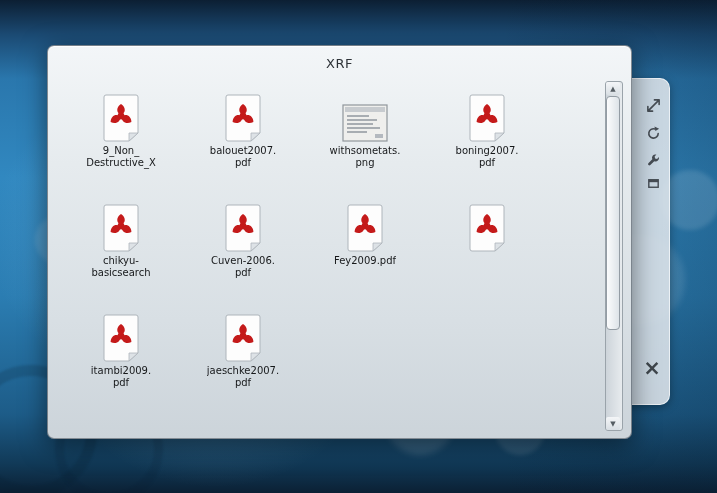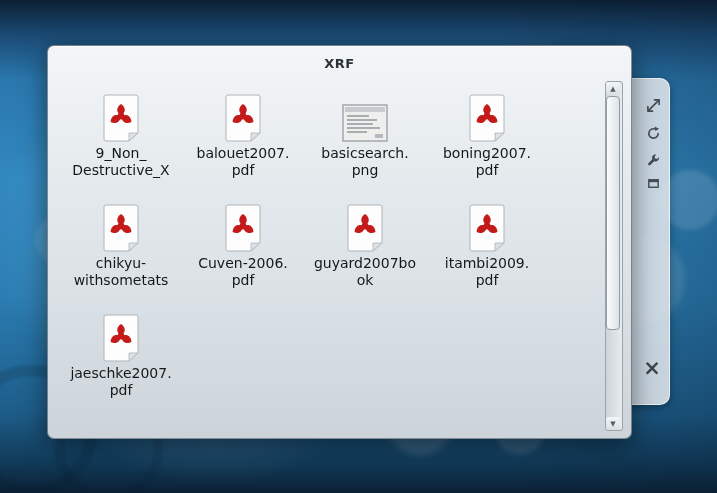--- a/index.html
+++ b/index.html
@@ -41,28 +41,28 @@
     display:flex;align-items:center;justify-content:center;
     font-size:21px;font-weight:bold;color:#3f464c;cursor:pointer;line-height:1;}
 
   
   .popup{position:absolute;left:47px;top:45px;width:583px;height:392px;z-index:10;
     background:linear-gradient(180deg,#f3f6f8 0%,#e6ebee 30%,#d8dfe4 70%,#ccd4da 100%);
     border:1px solid rgba(70,82,92,0.65);
     border-radius:7px;
     box-shadow:0 6px 26px rgba(0,0,0,0.5), inset 0 1px 0 rgba(255,255,255,0.85);}
   .popup-title{position:absolute;left:0;top:10px;width:100%;text-align:center;
-    font-size:13px;font-weight:bold;color:#2e3338;letter-spacing:0.5px;}
+    font-size:13px;font-weight:normal;color:#2e3338;letter-spacing:0.5px;}
 
   
   .file-grid{position:absolute;left:12px;top:44px;width:488px;
     display:grid;grid-template-columns:repeat(4,122px);grid-auto-rows:110px;}
   .file-item{display:flex;flex-direction:column;align-items:center;cursor:pointer;}
   .file-icon{height:52px;display:flex;align-items:flex-end;justify-content:center;}
-  .file-label{margin-top:3px;font-size:14px;line-height:1.2;color:#16181a;
+  .file-label{margin-top:3px;font-size:10px;line-height:1.2;color:#16181a;
     text-align:center;white-space:pre-line;max-width:116px;overflow:hidden;}
 
   
   .scrollbar{position:absolute;right:8px;top:35px;width:16px;height:348px;
     background:linear-gradient(90deg,#cdd4da,#e7ebee);
     border:1px solid #9aa3aa;border-radius:3px;}
   .scroll-btn{position:absolute;left:0;width:14px;height:13px;display:flex;
     align-items:center;justify-content:center;font-size:7px;color:#555d63;
     cursor:pointer;background:linear-gradient(#f4f6f8,#d9dfe4);
     border-radius:2px;}
@@ -209,65 +209,71 @@
         <div class="file-label">balouet2007.
 pdf</div>
       </div>
 
       <div class="file-item">
         <div class="file-icon">
             <svg width="46" height="38">
               <use href="#icon-image"></use>
             </svg>
           </div>
-        <div class="file-label">basicsearch.
+        <div class="file-label">withsometats.
 png</div>
       </div>
 
       <div class="file-item">
         <div class="file-icon">
             <svg width="44" height="48">
               <use href="#icon-pdf"></use>
             </svg>
           </div>
         <div class="file-label">boning2007.
 pdf</div>
       </div>
 
       <div class="file-item">
         <div class="file-icon">
             <svg width="44" height="48">
               <use href="#icon-pdf"></use>
             </svg>
           </div>
         <div class="file-label">chikyu-
-withsometats</div>
+basicsearch</div>
       </div>
 
       <div class="file-item">
         <div class="file-icon">
             <svg width="44" height="48">
               <use href="#icon-pdf"></use>
             </svg>
           </div>
         <div class="file-label">Cuven-2006.
 pdf</div>
       </div>
 
-
-
-
-      <div class="file-item">
-        <div class="file-icon">
-            <svg width="44" height="48">
-              <use href="#icon-pdf"></use>
-            </svg>
-          </div>
-        <div class="file-label">guyard2007bo
-ok</div>
+      <div class="file-item">
+        <div class="file-icon">
+            <svg width="44" height="48">
+              <use href="#icon-pdf"></use>
+            </svg>
+          </div>
+        <div class="file-label">Fey2009.pdf</div>
+      </div>
+
+
+
+      <div class="file-item">
+        <div class="file-icon">
+            <svg width="44" height="48">
+              <use href="#icon-pdf"></use>
+            </svg>
+          </div>
       </div>
 
       <div class="file-item">
         <div class="file-icon">
             <svg width="44" height="48">
               <use href="#icon-pdf"></use>
             </svg>
           </div>
         <div class="file-label">itambi2009.
 pdf</div>

